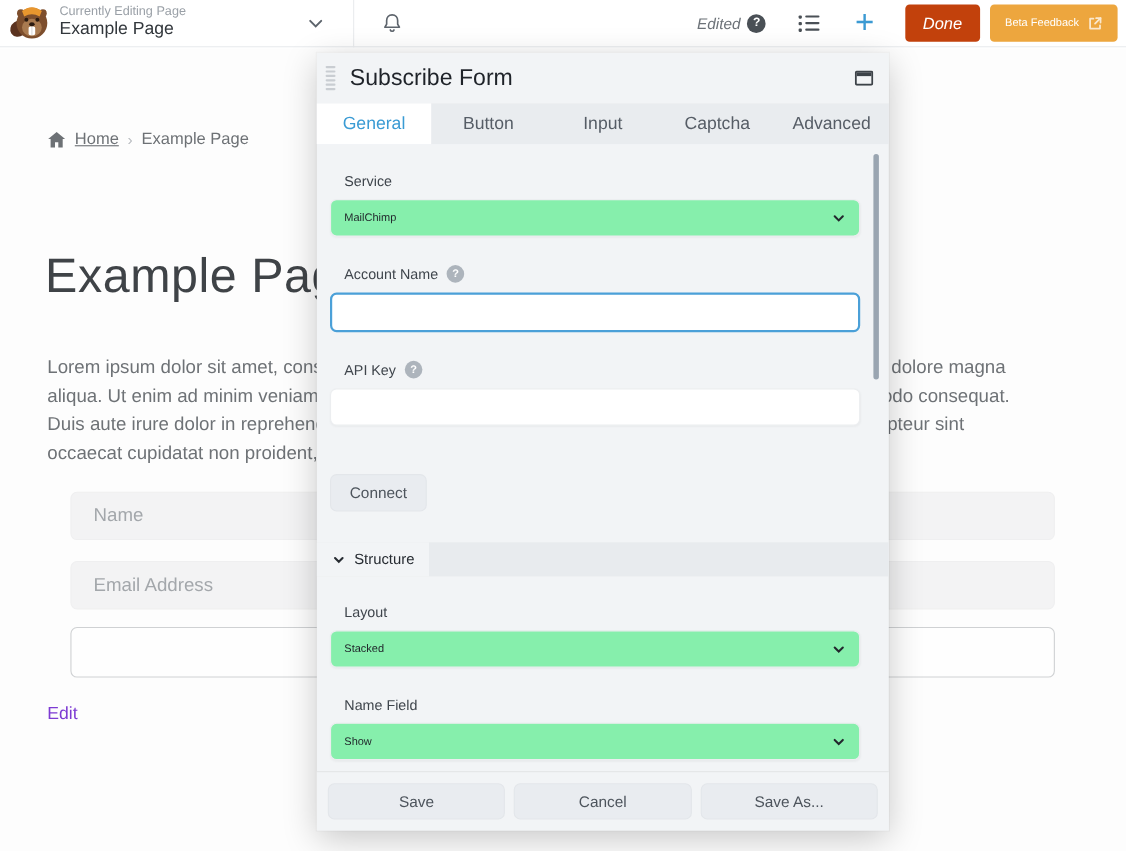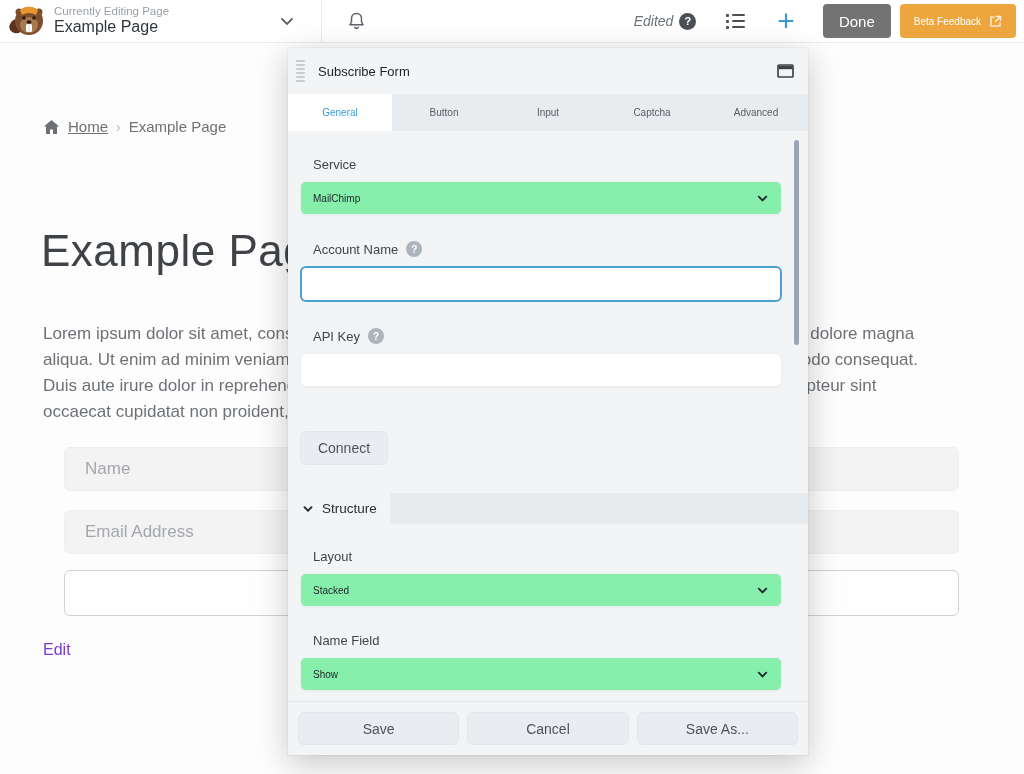--- a/index.html
+++ b/index.html
@@ -31,22 +31,22 @@
     width:17px; height:17px; border-radius:50%; background:#4a5056; color:#fff;
     font-size:11px; font-weight:bold; display:flex; align-items:center; justify-content:center;
     margin-left:6px; font-style:normal;
   }
   .outline-icon { margin-left:30px; display:flex; flex-direction:column; gap:3px; }
   .outline-icon .row { display:flex; align-items:center; gap:3px; }
   .outline-icon .dot { width:3px; height:3px; background:#4a5056; border-radius:1px; }
   .outline-icon .line { width:13px; height:2.5px; background:#4a5056; border-radius:1px; }
   .plus-btn { margin-left:32px; color:#3b9ad3; font-size:30px; font-weight:300; line-height:26px; }
   .btn-done {
-    margin-left:28px; background:#737373; color:#fff; font-size:15px;
-    border:none; border-radius:4px; height:34px; padding:0 16px;
+    margin-left:28px; background:#c2410c; color:#fff; font-size:15px;
+    border:none; border-radius:4px; height:34px; padding:0 16px;font-style:italic;
   }
   .btn-beta {
     margin-left:9px; background:#eda63e; color:#fff; font-size:10px;
     border:none; border-radius:4px; height:34px; padding:0 14px;
     display:flex; align-items:center; gap:8px;
   }
   .btn-beta svg { opacity:.75; }
 
   
   .page { position:absolute; top:44px; left:0; width:1024px; height:730px; background:#fdfdfd; }
@@ -75,27 +75,27 @@
   .modal {
     position:absolute; top:48px; left:288px; width:520px; height:707px;
     background:#f2f4f6; box-shadow:0 8px 30px rgba(0,0,0,.22), 0 0 0 1px rgba(0,0,0,.03);
     display:flex; flex-direction:column;
   }
   .modal-header {
     height:46px; background:#f2f4f6; display:flex; align-items:center; flex:0 0 auto;
   }
   .drag-handle { width:9px; margin-left:8px; display:flex; flex-direction:column; gap:2px; cursor:move; }
   .drag-handle i { display:block; height:2px; background:#c9cdd2; border-radius:1px; }
-  .modal-title { margin-left:13px; font-size:13px; font-weight:500; color:#1f2329; }
+  .modal-title { margin-left:13px; font-size:21px; font-weight:500; color:#1f2329; }
   .win-icon { margin-left:auto; margin-right:14px; display:flex; }
 
   .tabs { height:37px; display:flex; background:#e9ecef; flex:0 0 auto; }
   .tab {
     flex:1; display:flex; align-items:center; justify-content:center;
-    font-size:10px; color:#565d66;
+    font-size:16px; color:#565d66;
   }
   .tab.active { background:#fff; color:#3a9bd4; }
 
   .modal-body { flex:1; position:relative; padding:26px 12px 0 12px; overflow:hidden; }
   .f-label { font-size:13px; color:#3f454c; margin:0 0 9px 13px; display:flex; align-items:center; gap:8px; }
   .help-gray {
     width:16px; height:16px; border-radius:50%; background:#adb4bc; color:#fff;
     font-size:10px; font-weight:bold; display:flex; align-items:center; justify-content:center;
   }
   .sel {

